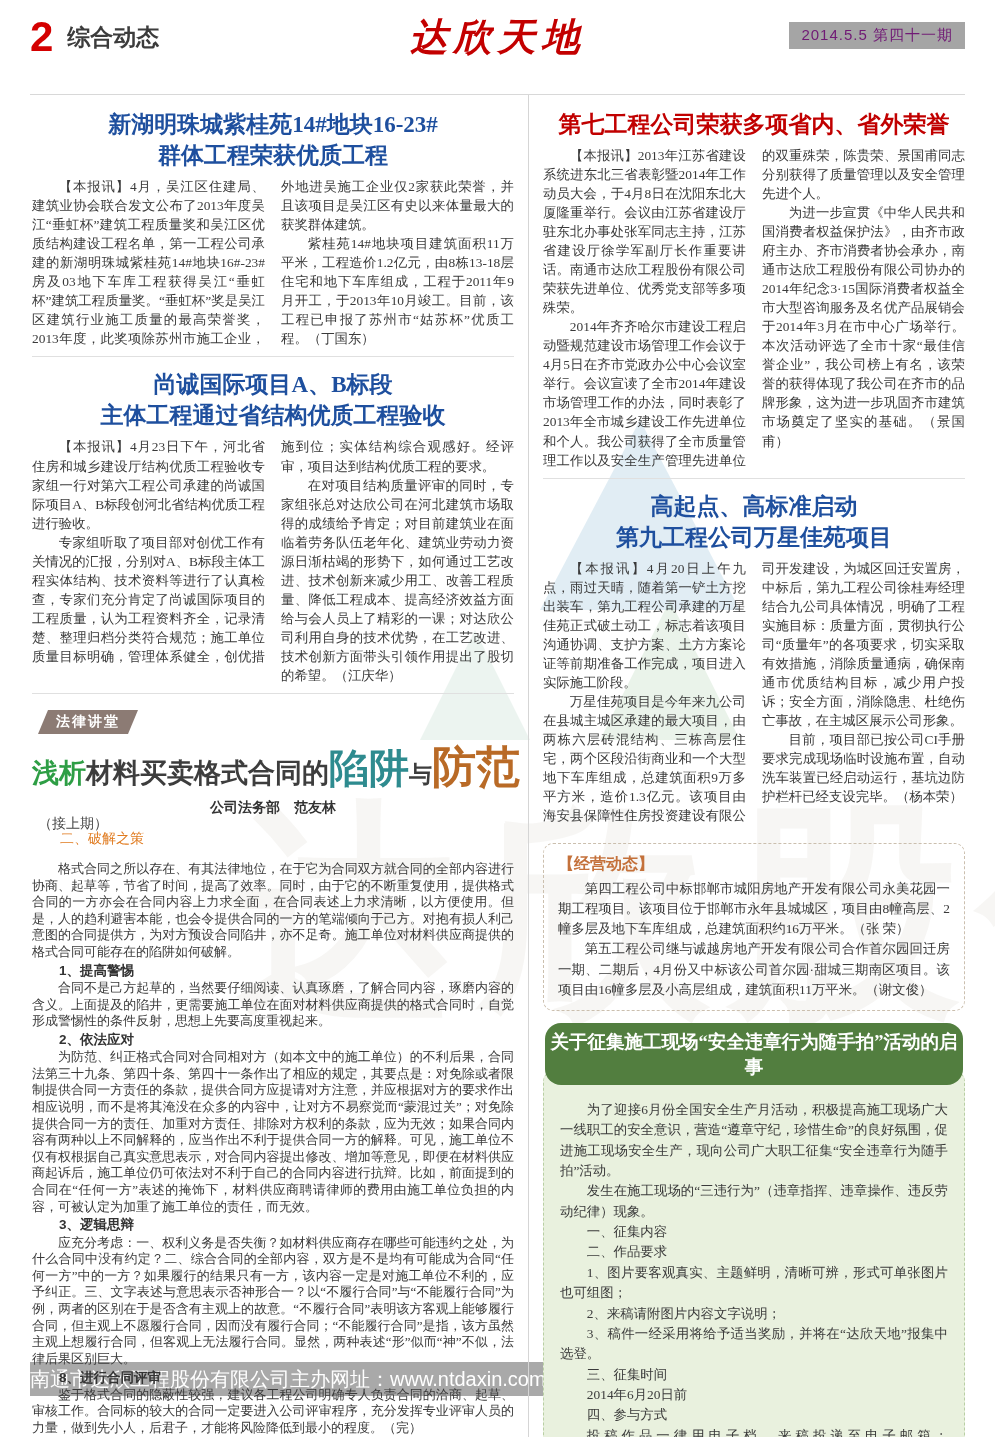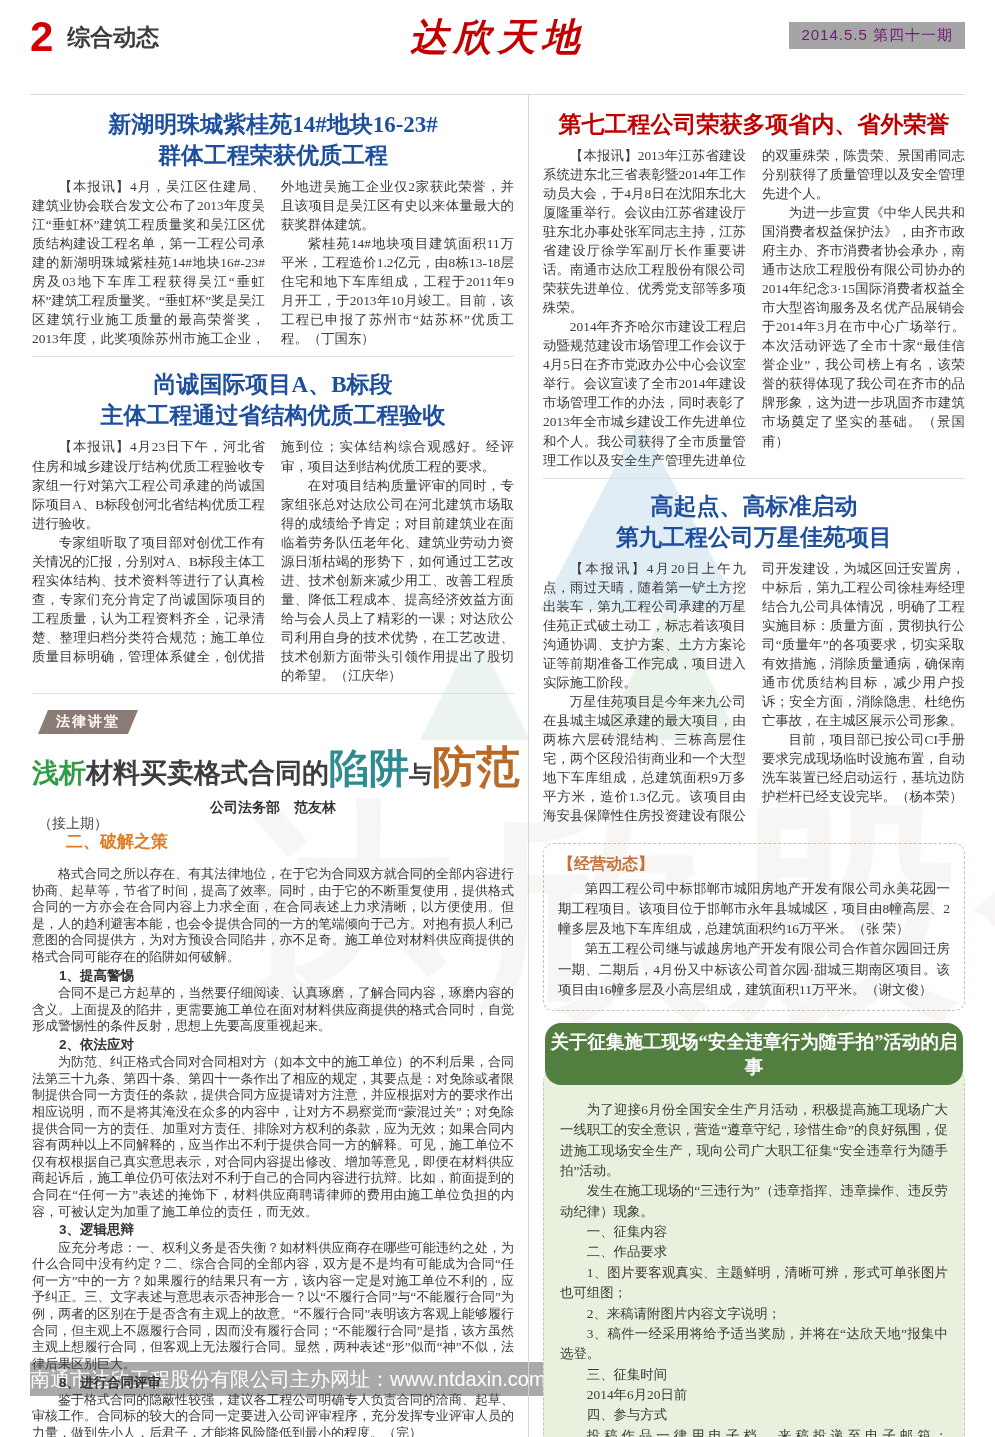--- a/index.html
+++ b/index.html
@@ -38,21 +38,21 @@
   .law-title{display:flex;align-items:baseline;justify-content:flex-start;margin:4px 0 2px 0;
     font-family:"Liberation Sans","DejaVu Sans",sans-serif;font-weight:bold;white-space:nowrap;}
   .lt-green{color:#2e9e45;font-size:27px;}
   .lt-dark{color:#3d3d3d;font-size:27px;}
   .lt-teal{color:#2e8b8f;font-size:40px;}
   .lt-and{color:#3d3d3d;font-size:23px;}
   .lt-orange{color:#b96a26;font-size:44px;}
   .law-meta{position:relative;text-align:center;margin:2px 0 4px 0;font-size:14px;}
   .law-cont{position:absolute;left:6px;top:16px;font-size:14px;color:#444;}
   .law-byline{font-family:"Liberation Sans","DejaVu Sans",sans-serif;font-weight:bold;color:#333;}
-  .law-sechead{color:#e07b20;font-weight:bold;font-size:17px;margin:13px 0;text-indent:2em;
+  .law-sechead{color:#e07b20;font-weight:normal;font-size:14px;margin:13px 0;text-indent:2em;
     font-family:"Liberation Sans","DejaVu Sans",sans-serif;}
   .law-body{font-size:13px;line-height:1.28;text-align:justify;}
   .law-body p{margin:0;text-indent:2em;}
   .law-subhead{font-weight:bold;font-family:"Liberation Sans","DejaVu Sans",sans-serif;
     font-size:13.5px;margin:1px 0;text-indent:2em;color:#333;}
   
   .biz-box{border:1px dashed #cbbfae;border-radius:10px;padding:8px 14px 10px 14px;margin-top:10px;}
   .biz-title{color:#c4713b;font-weight:bold;font-size:16px;
     font-family:"Liberation Sans","DejaVu Sans",sans-serif;margin:2px 0 4px 0;}
   .biz-box p{margin:0;font-size:13.4px;line-height:1.5;text-indent:2em;text-align:justify;}

